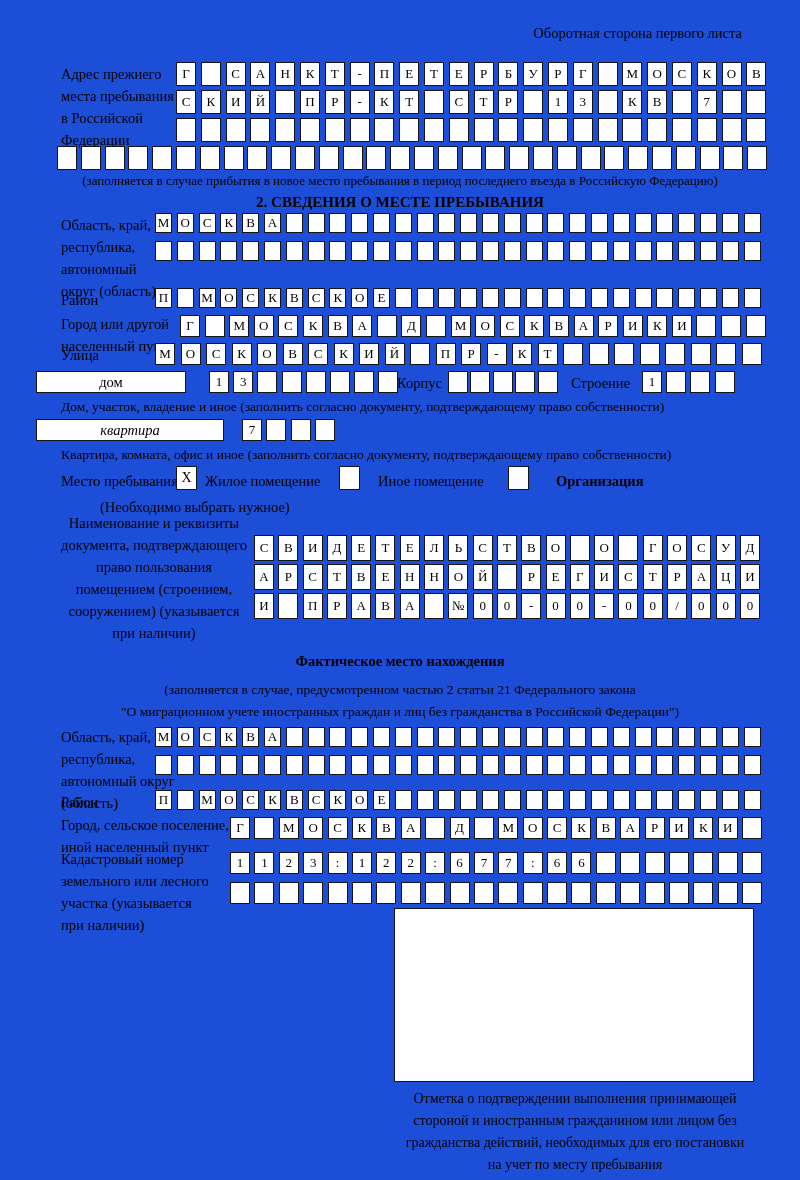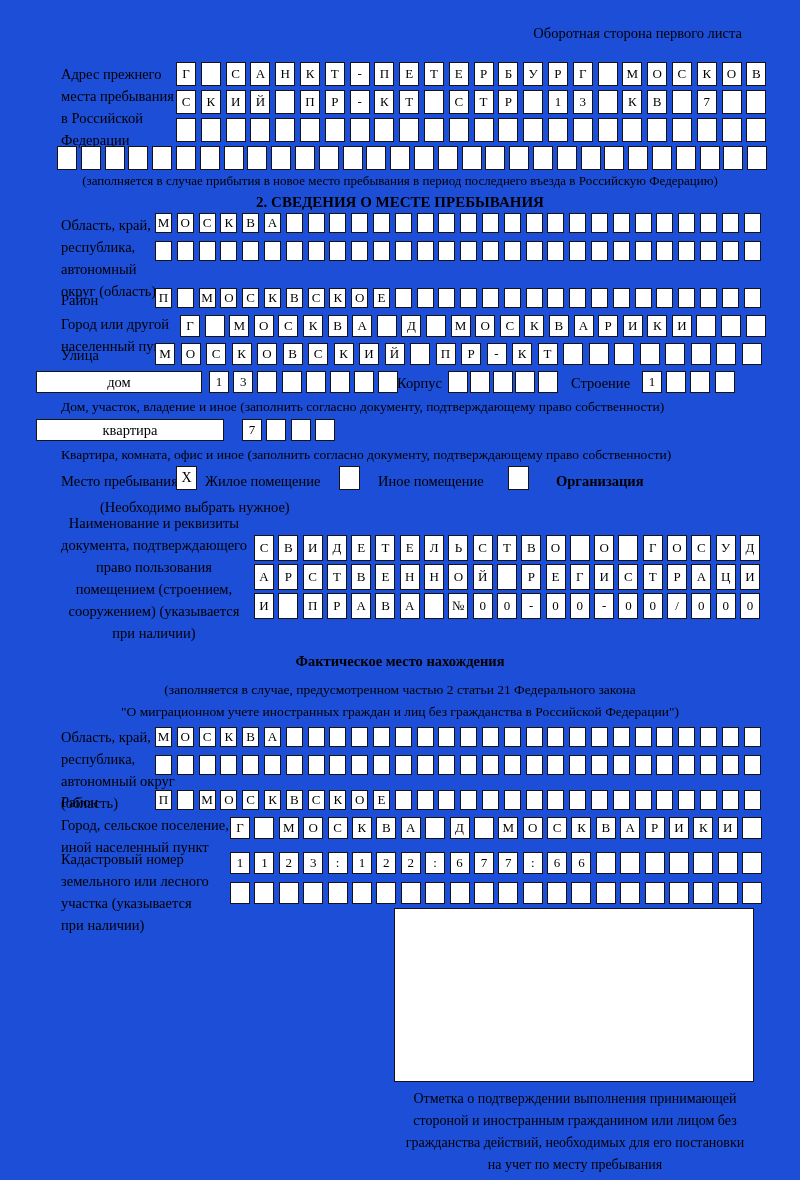--- a/index.html
+++ b/index.html
@@ -293,21 +293,21 @@
       <span class="cell"></span>
       <span class="cell"></span>
       <span class="cell"></span>
       <span class="cell"></span>
       <span class="cell"></span>
       <span class="cell"></span>
       <span class="cell"></span>
       <span class="cell"></span>
     </div>
 
-  <div class="wbox" style="left:36px;top:371px;width:166px;height:22px;text-align:right;">дом</div>
+  <div class="wbox" style="left:36px;top:371px;width:150px;height:22px;text-align:right;">дом</div>
   <div class="cellrow" style="left:209px;top:371px;--cw:20px;--ch:22px;gap:4.2px;">
       <span class="cell">1</span>
       <span class="cell">3</span>
       <span class="cell"></span>
       <span class="cell"></span>
       <span class="cell"></span>
       <span class="cell"></span>
       <span class="cell"></span>
       <span class="cell"></span>
     </div>
@@ -321,21 +321,21 @@
     </div>
   <div class="lbl" style="left:571px;top:372px;">Строение</div>
   <div class="cellrow" style="left:642px;top:371px;--cw:20px;--ch:22px;gap:4.2px;">
       <span class="cell">1</span>
       <span class="cell"></span>
       <span class="cell"></span>
       <span class="cell"></span>
     </div>
   <div class="lbl small" style="left:61px;top:399px;font-size:13.5px;">Дом, участок, владение и иное (заполнить согласно документу, подтверждающему право собственности)</div>
 
-  <div class="wbox" style="left:36px;top:419px;width:188px;height:22px;">квартира</div>
+  <div class="wbox" style="left:36px;top:419px;width:188px;height:22px;font-style:italic;">квартира</div>
   <div class="cellrow" style="left:242px;top:419px;--cw:20px;--ch:22px;gap:4.4px;">
       <span class="cell">7</span>
       <span class="cell"></span>
       <span class="cell"></span>
       <span class="cell"></span>
     </div>
   <div class="lbl small" style="left:61px;top:447px;font-size:13.5px;">Квартира, комната, офис и иное (заполнить согласно документу, подтверждающему право собственности)</div>
 
   <div class="lbl" style="left:61px;top:470px;">Место пребывания:</div>
   <div class="cbox" style="left:176px;top:466px;">X</div>

